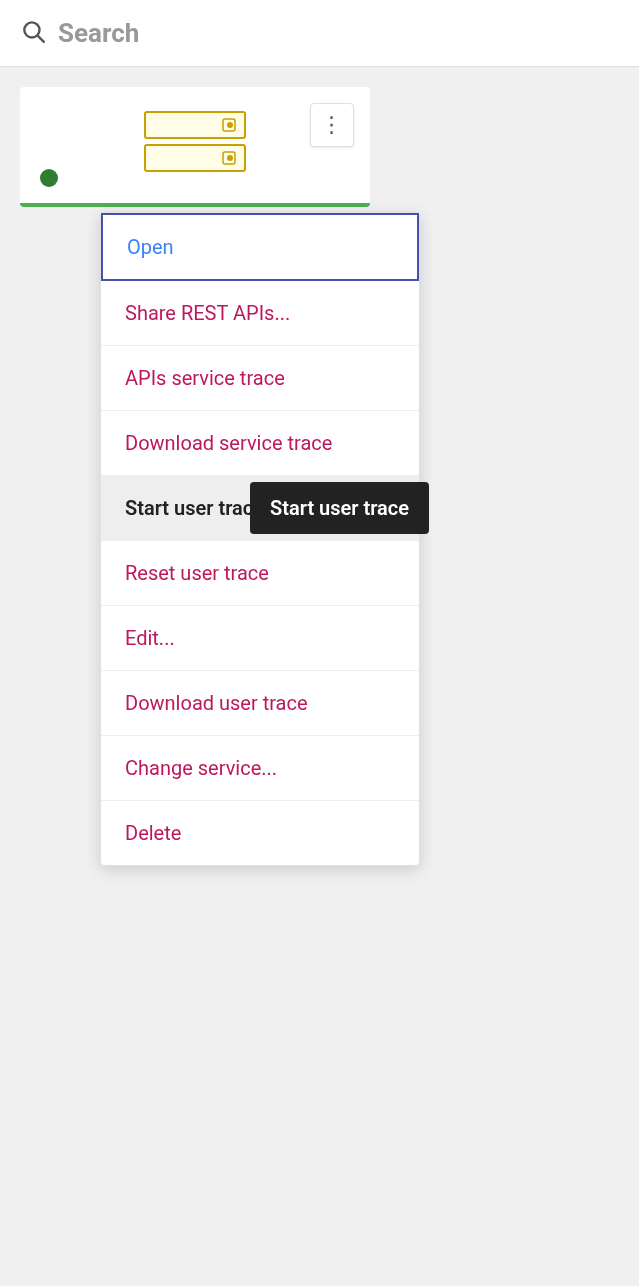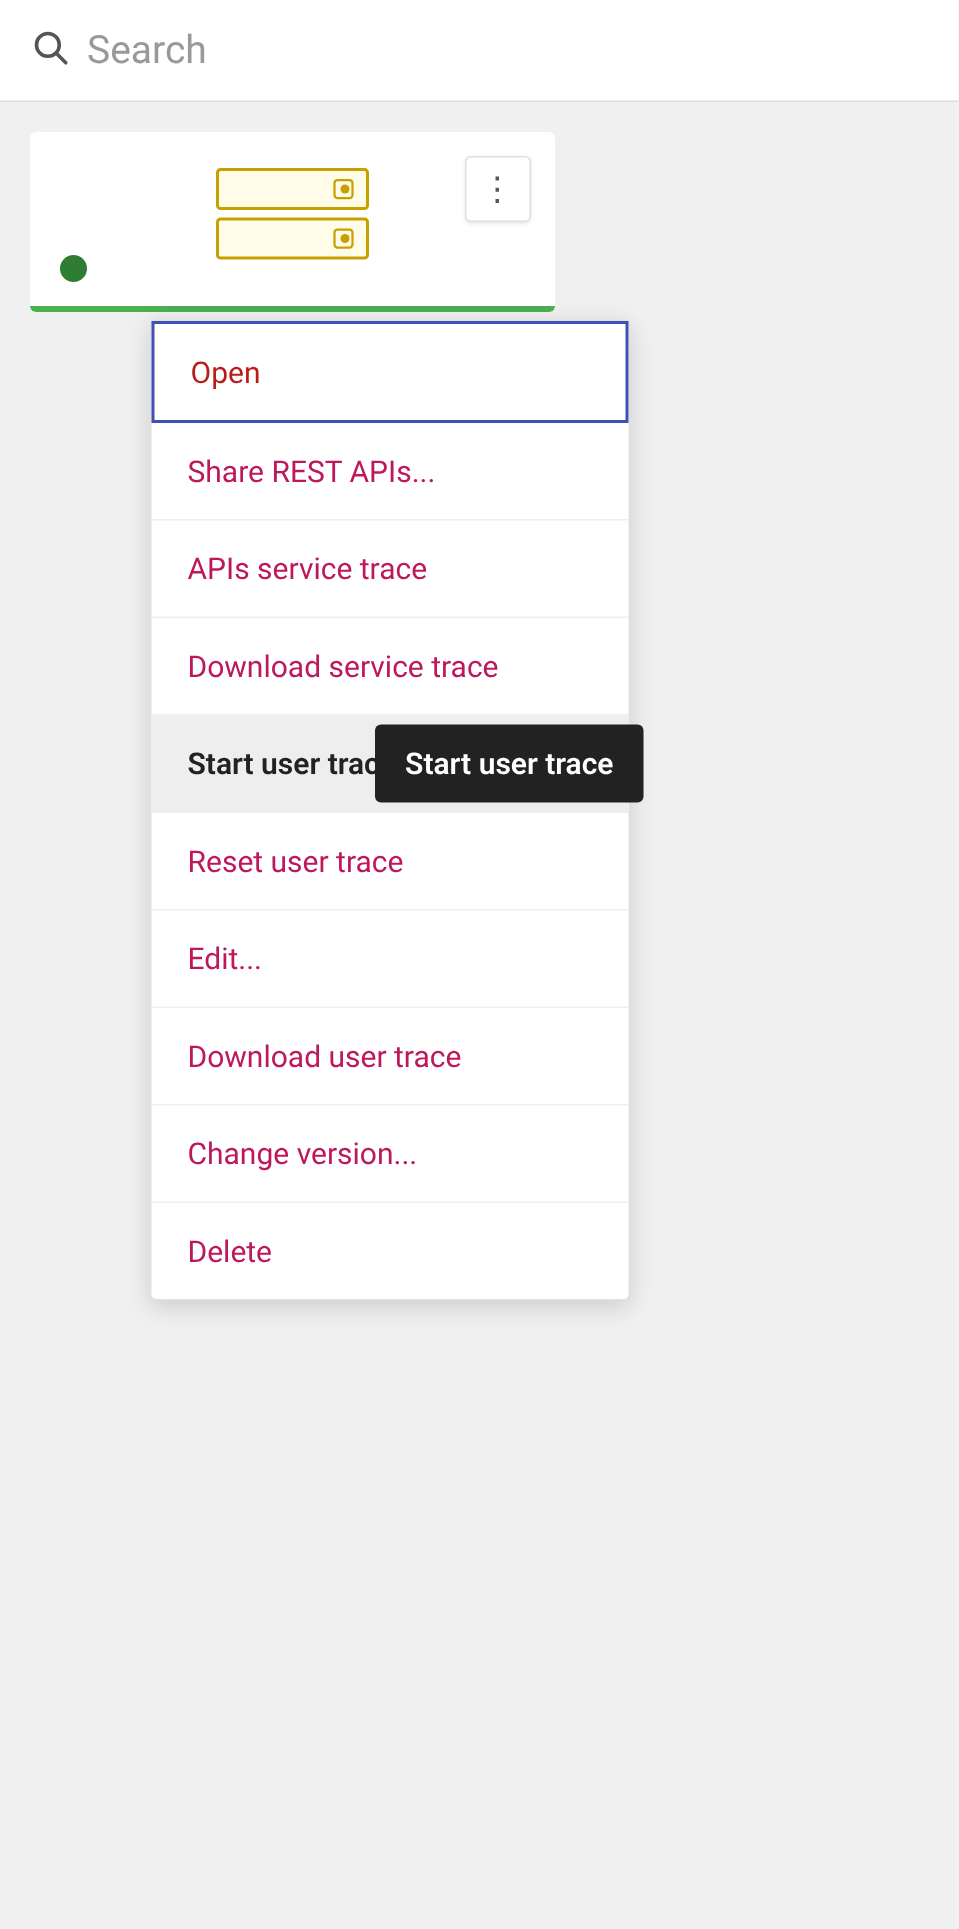--- a/index.html
+++ b/index.html
@@ -29,21 +29,21 @@
 
     .search-icon-wrap {
       color: #555;
       font-size: 22px;
       line-height: 1;
     }
 
     .search-text {
       font-size: 26px;
       color: #999;
-      font-weight: 400;
+      font-weight: 700;
     }
 
     
     .main-area {
       background: #f0f0f0;
       padding: 20px;
       position: relative;
       height: calc(100% - 90px);
     }
 
@@ -137,21 +137,21 @@
     }
 
     .menu-item.highlighted {
       background: #eeeeee;
       font-weight: 600;
       color: #222;
     }
 
     .menu-item.open-item {
       border: 2px solid #3f51b5;
-      color: #b91c1c;
+      color: #3b82f6;
       font-size: 20px;
     }
 
     
     .tooltip {
       position: absolute;
       background: #222222;
       color: #ffffff;
       padding: 14px 20px;
       border-radius: 4px;
@@ -238,21 +238,21 @@
 
     <div class="menu-item">
       <span>Edit...</span>
     </div>
 
     <div class="menu-item">
       <span>Download user trace</span>
     </div>
 
     <div class="menu-item">
-      <span>Change version...</span>
+      <span>Change service...</span>
     </div>
 
     <div class="menu-item">
       <span>Delete</span>
     </div>
 
   </div>
 
 </div>
 

